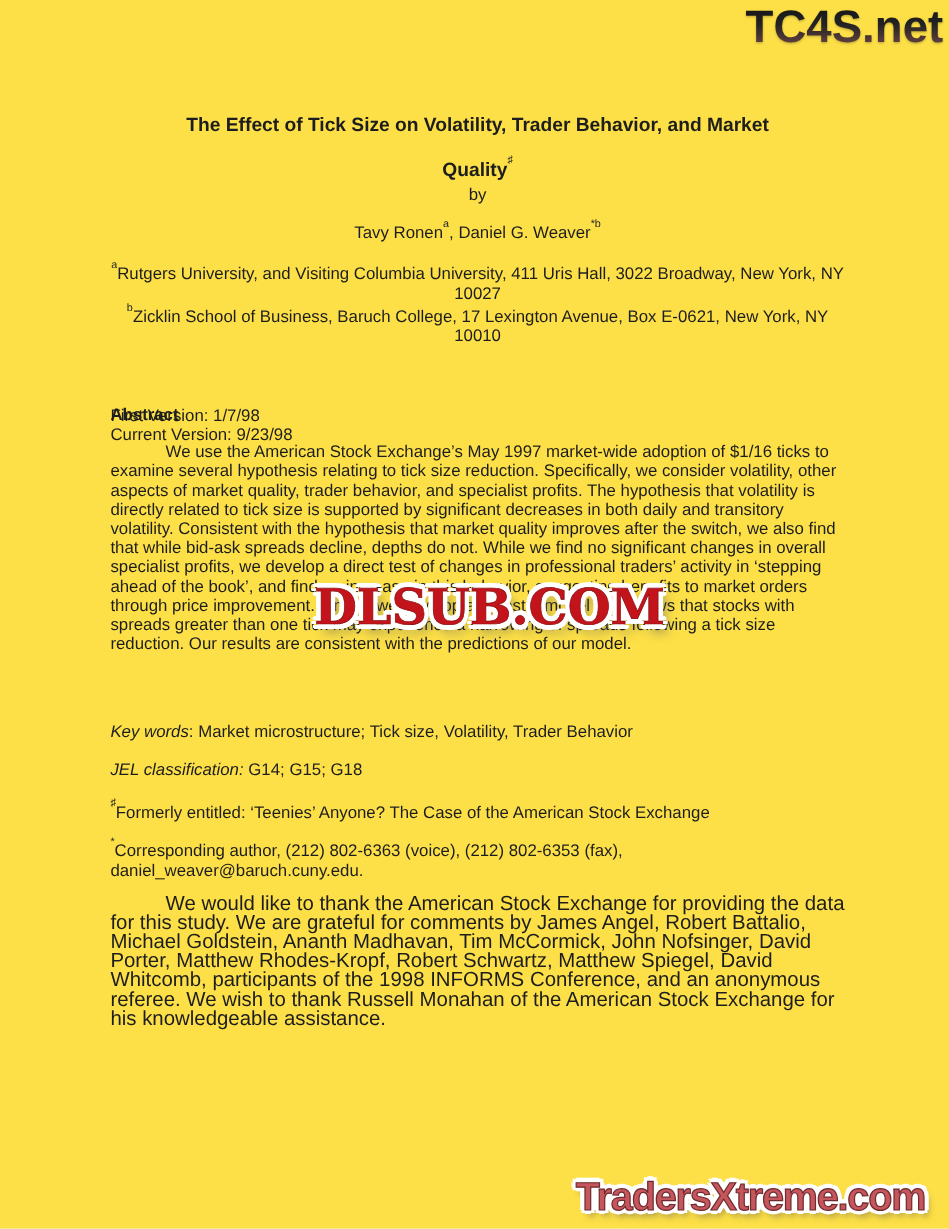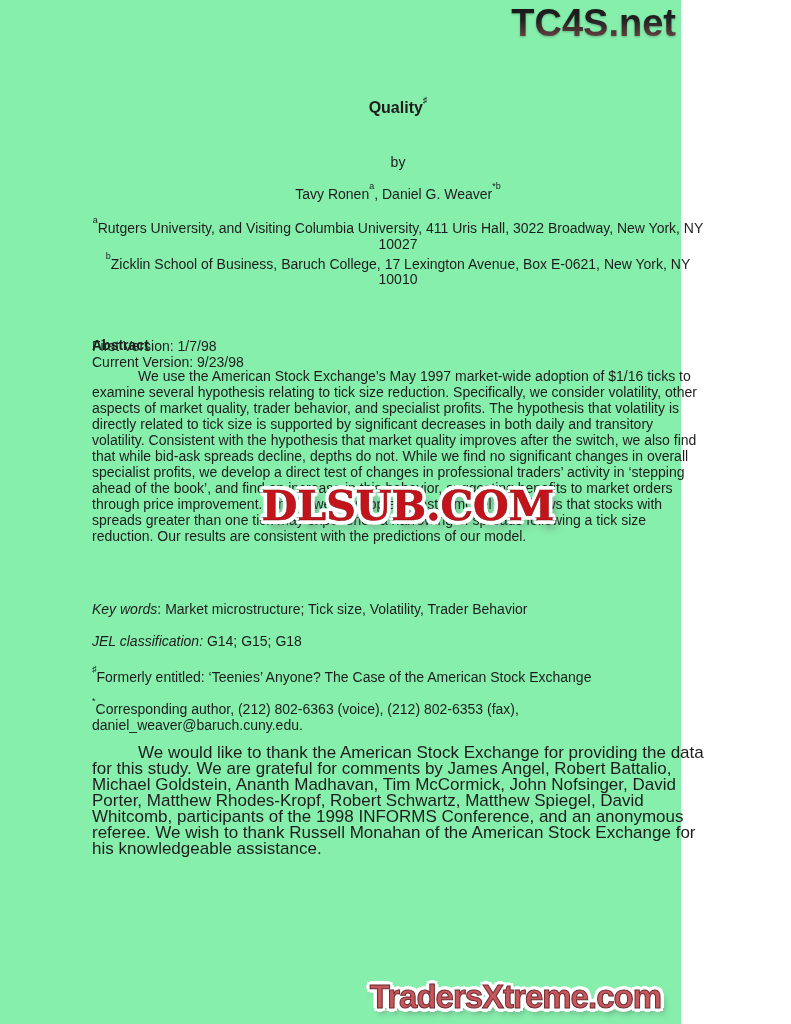--- a/index.html
+++ b/index.html
@@ -3,21 +3,21 @@
 <meta charset="utf-8">
 <style>
   html, body {
     margin: 0; padding: 0;
     width: 791px; height: 1024px;
     background: #ffffff;
     overflow: hidden;
     font-family: "Liberation Sans", "DejaVu Sans", sans-serif;
     color: #1d1d1d;
   }
-  .page { position: relative; width: 681px; height: 1024px; background: #86efac; }
+  .page { position: relative; width: 791px; height: 1024px; background: #fde047; }
   .content { position: absolute; left: 92px; width: 612px; }
 
   
   .title-block { top: 88px; text-align: center; font-weight: bold; font-size: 16px; line-height: 33px; }
   .byline { top: 154px; text-align: center; font-size: 14px; line-height: 16px; }
   .authors { top: 182px; text-align: center; font-size: 14px; line-height: 16px; }
   .affiliations { top: 216px; text-align: center; font-size: 14px; line-height: 16px; }
   .versions { top: 294px; text-align: left; font-size: 14px; line-height: 16px; margin-top: 44px; }
   .abstract-heading { top: 337px; font-weight: bold; font-size: 14px; line-height: 16px; }
   .abstract { top: 368px; font-size: 14px; line-height: 16px; text-align: left; }
@@ -80,20 +80,21 @@
   }
 </style>
 </head>
 <body>
 
 <div class="page">
 
   <div class="tc4s">TC4S.net</div>
 
   <div class="content title-block">
+    <div>The Effect of Tick Size on Volatility, Trader Behavior, and Market</div>
     <div><span>Quality</span><sup class="fn">♯</sup></div>
   </div>
 
   <div class="content authors"><span>Tavy Ronen</span><sup class="fn">a</sup><span>, </span><span>Daniel G. Weaver</span><sup class="fn">*b</sup></div>
 
   <div class="content byline">by</div>
 
   <div class="content affiliations">
     <div><sup class="fn">a</sup><span>Rutgers University, and Visiting Columbia University, 411 Uris Hall, 3022 Broadway, New York, NY 10027</span></div>
     <div><sup class="fn">b</sup><span>Zicklin School of Business, Baruch College, 17 Lexington Avenue, Box E-0621, New York, NY 10010</span></div>

